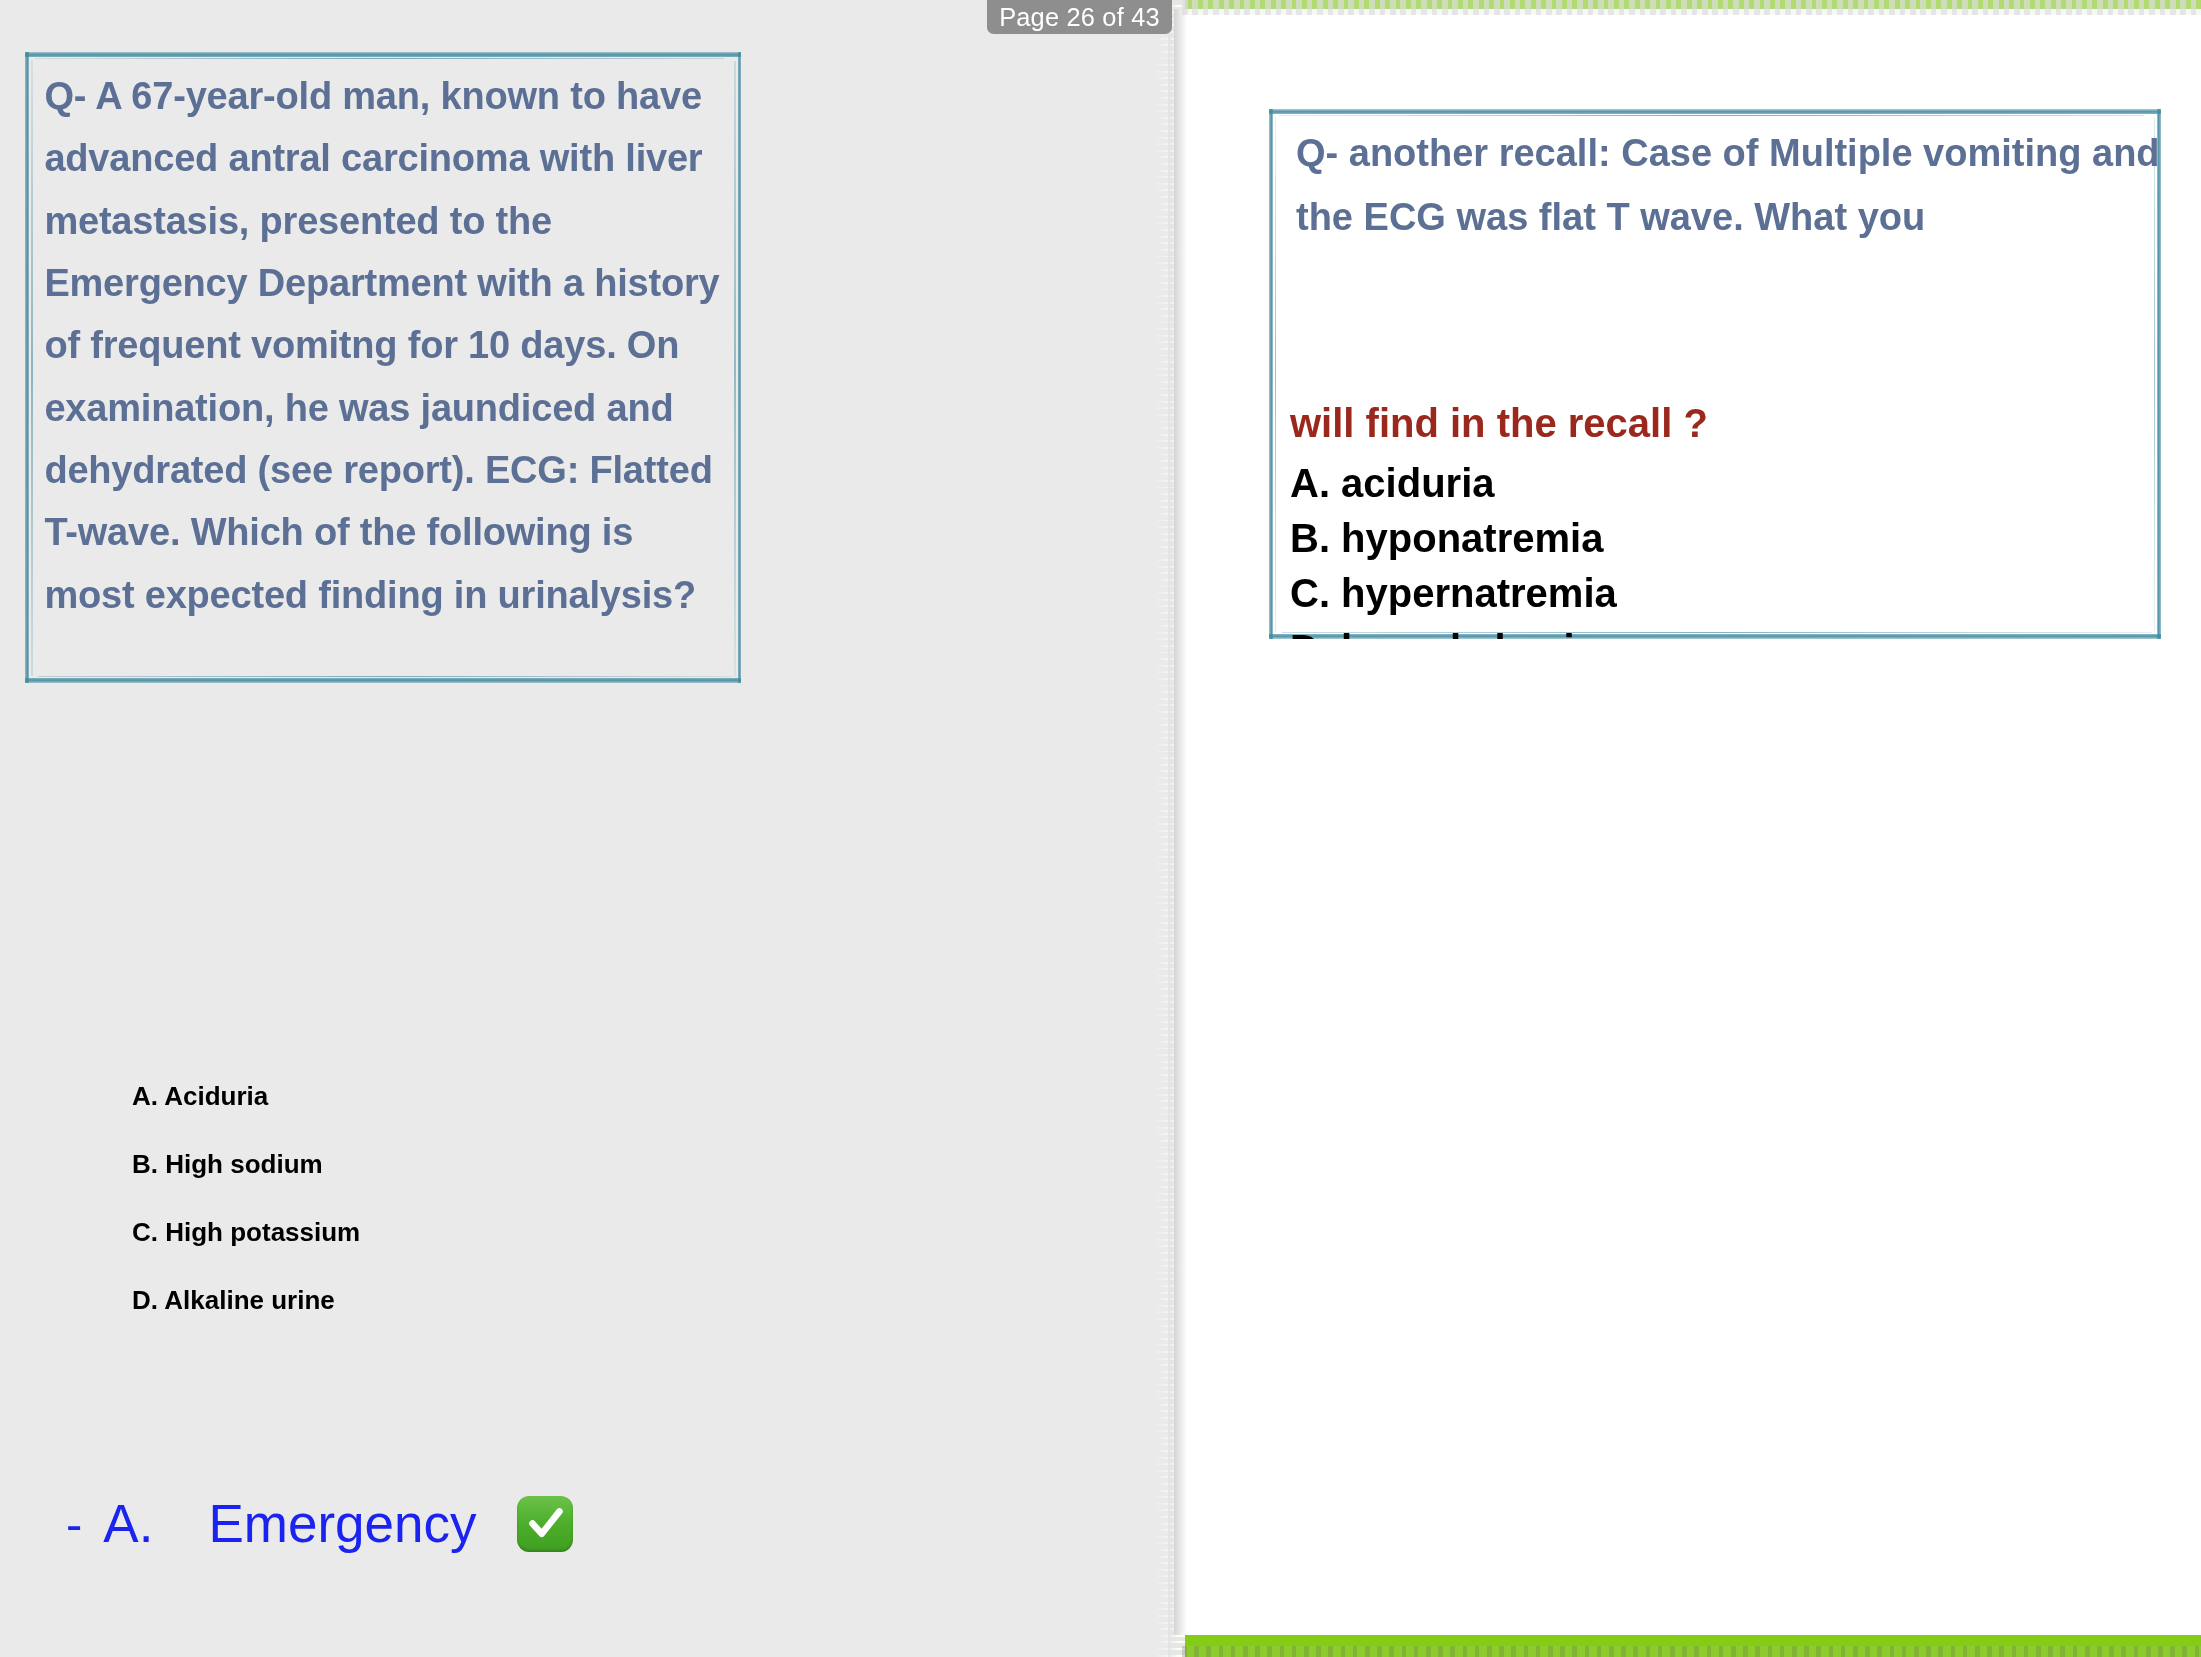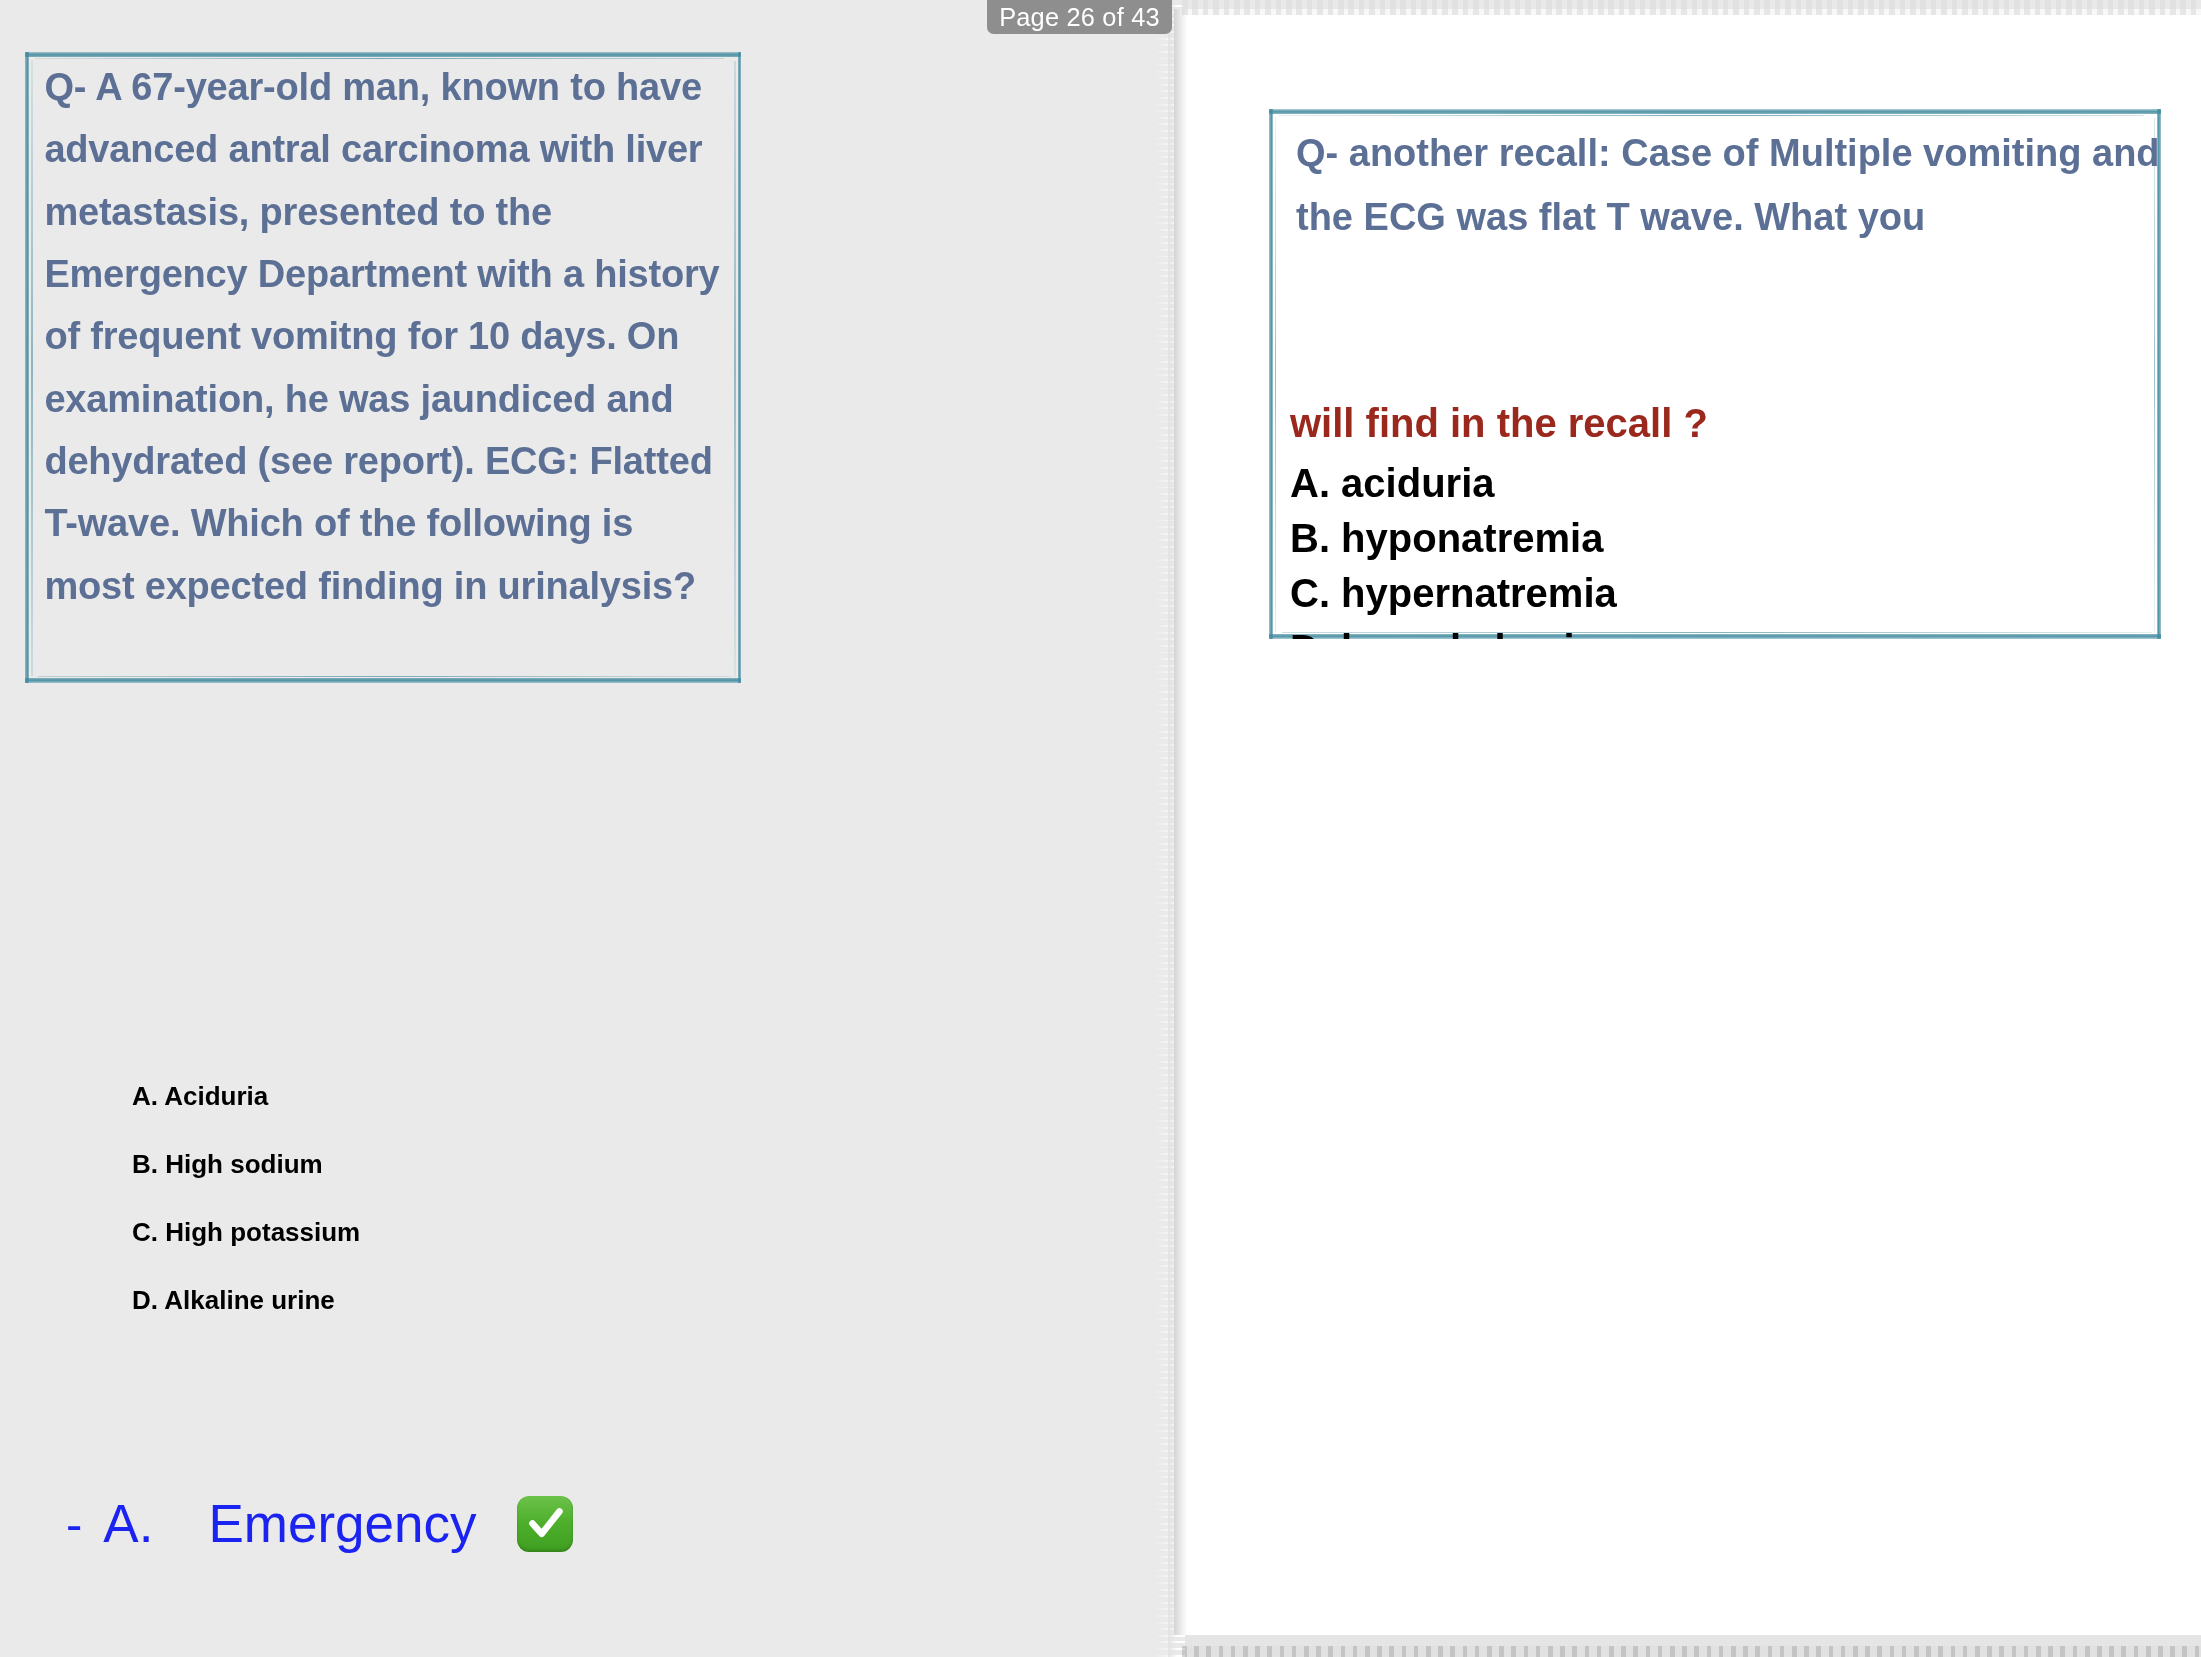--- a/index.html
+++ b/index.html
@@ -12,21 +12,21 @@
     height: 1657px;
     font-family: "Liberation Sans", sans-serif;
     position: relative;
     overflow: hidden;
   }
 
   
   #slide-root {
     position: absolute;
     inset: 0;
-    background: #e5e5e5;
+    background: #84cc16;
     padding-left: 26px;
   }
 
   .page-left {
     position: absolute;
     left: 0;
     top: 0;
     width: 1174px;
     height: 1657px;
     background: #eaeaea;
@@ -162,21 +162,21 @@
     left: 25.4px;
     top: 52px;
     width: 716px;
     height: 631px;
     background: #eaeaea;
     overflow: hidden;
   }
   .q-text-left {
     position: absolute;
     left: 19px;
-    top: 4px;
+    top: 13px;
     width: 687px;
     color: #5c6f94;
     font-weight: bold;
     font-size: 38px;
     line-height: 1.64;
     font-family: "Liberation Sans", sans-serif;
     letter-spacing: -0.2px;
   }
 
   

